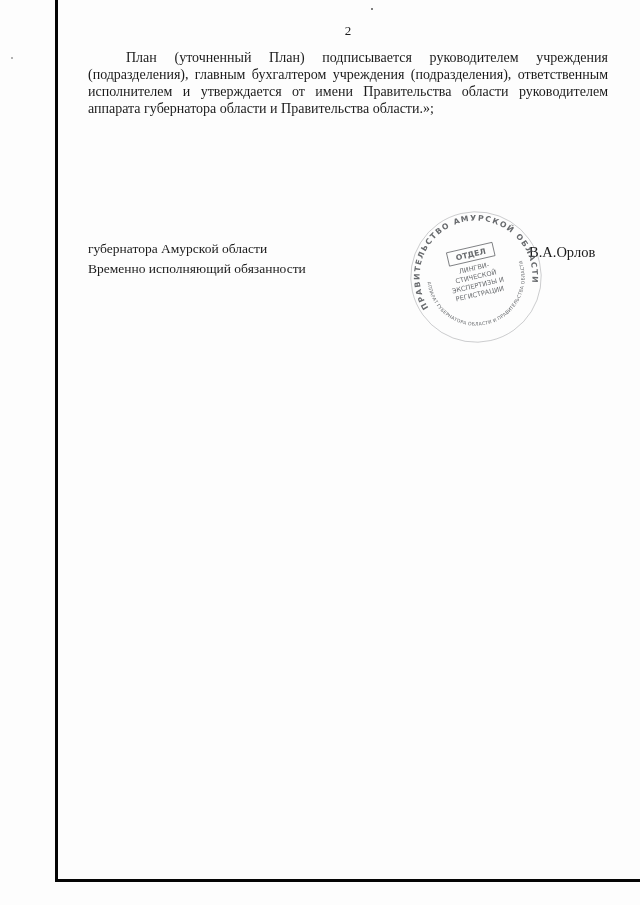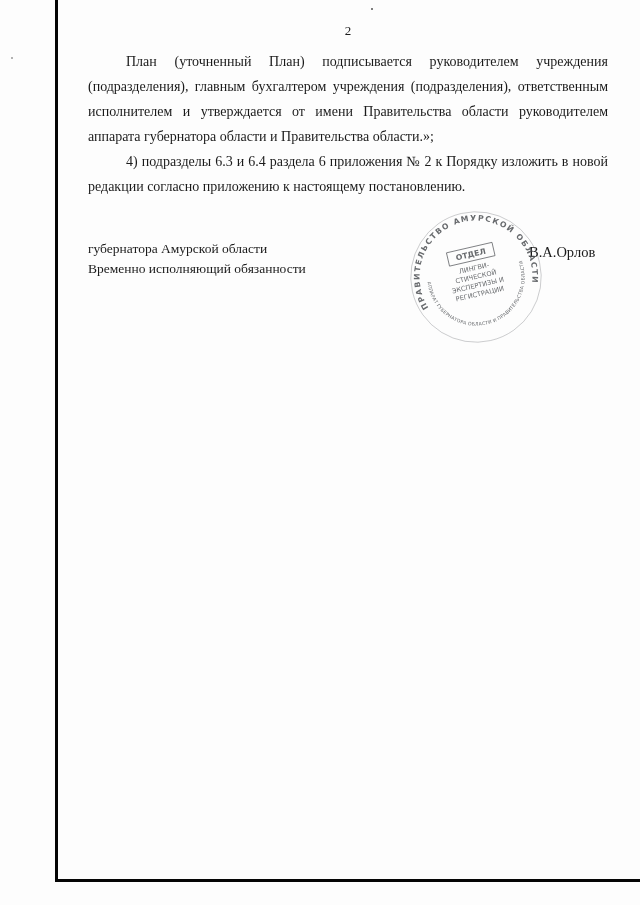--- a/index.html
+++ b/index.html
@@ -10,21 +10,21 @@
   
   .scan-edge-left { position:absolute; left:55px; top:0; width:3px; height:881px; background:#050505; }
   .scan-edge-bottom { position:absolute; left:55px; top:879px; width:585px; height:3px; background:#050505; }
   .speck { position:absolute; background:#555; border-radius:50%; }
   .speck.s1 { left:371px; top:8px; width:2px; height:2px; }
   .speck.s2 { left:11px; top:57px; width:2px; height:2px; opacity:.6; }
 
   .page-number { position:absolute; top:23px; left:88px; width:520px; text-align:center; font-size:13px; }
 
   .content { position:absolute; top:49px; left:88px; width:520px; }
-  .para { font-size:14px; line-height:25px; text-align:justify; text-indent:38px; }
+  .para { font-size:14px; line-height:17px; text-align:justify; text-indent:38px; }
 
   .sig-title { position:absolute; top:239px; left:88px; font-size:13.5px; line-height:19.5px; }
   .sig-name { position:absolute; top:244px; left:529px; font-size:14.5px; }
 
   .stamp { position:absolute; left:403px; top:204px; width:146px; height:146px;
            transform:rotate(-13deg); opacity:.82; }
   .stamp svg { width:100%; height:100%; }
   .stamp-ring-top { font-family:"DejaVu Sans", sans-serif; font-size:8px; letter-spacing:1.4px; font-weight:bold; }
   .stamp-ring-bottom { font-family:"DejaVu Sans", sans-serif; font-size:4.8px; letter-spacing:.2px; }
   .stamp-center-title { font-family:"DejaVu Sans", sans-serif; font-size:8px; font-weight:bold; }
@@ -37,21 +37,20 @@
 
   <div class="scan-edge-left"></div>
   <div class="scan-edge-bottom"></div>
   <div class="speck s1"></div>
   <div class="speck s2"></div>
 
   <div class="page-number">2</div>
 
   <div class="content">
     <p class="para">План (уточненный План) подписывается руководителем учреждения (подразделения), главным бухгалтером учреждения (подразделения), ответственным исполнителем и утверждается от имени Правительства области руководителем аппарата губернатора области и Правительства области.»;</p>
-    <p class="para">4) подразделы 6.3 и 6.4 раздела 6 приложения № 2 к Порядку изложить в новой редакции согласно приложению к настоящему постановлению.</p>
   </div>
 
   <div class="sig-title">
     <div>губернатора Амурской области</div>
     <div>Временно исполняющий обязанности</div>
   </div>
 
   <div class="sig-name">В.А.Орлов</div>
 
   <div class="stamp">

